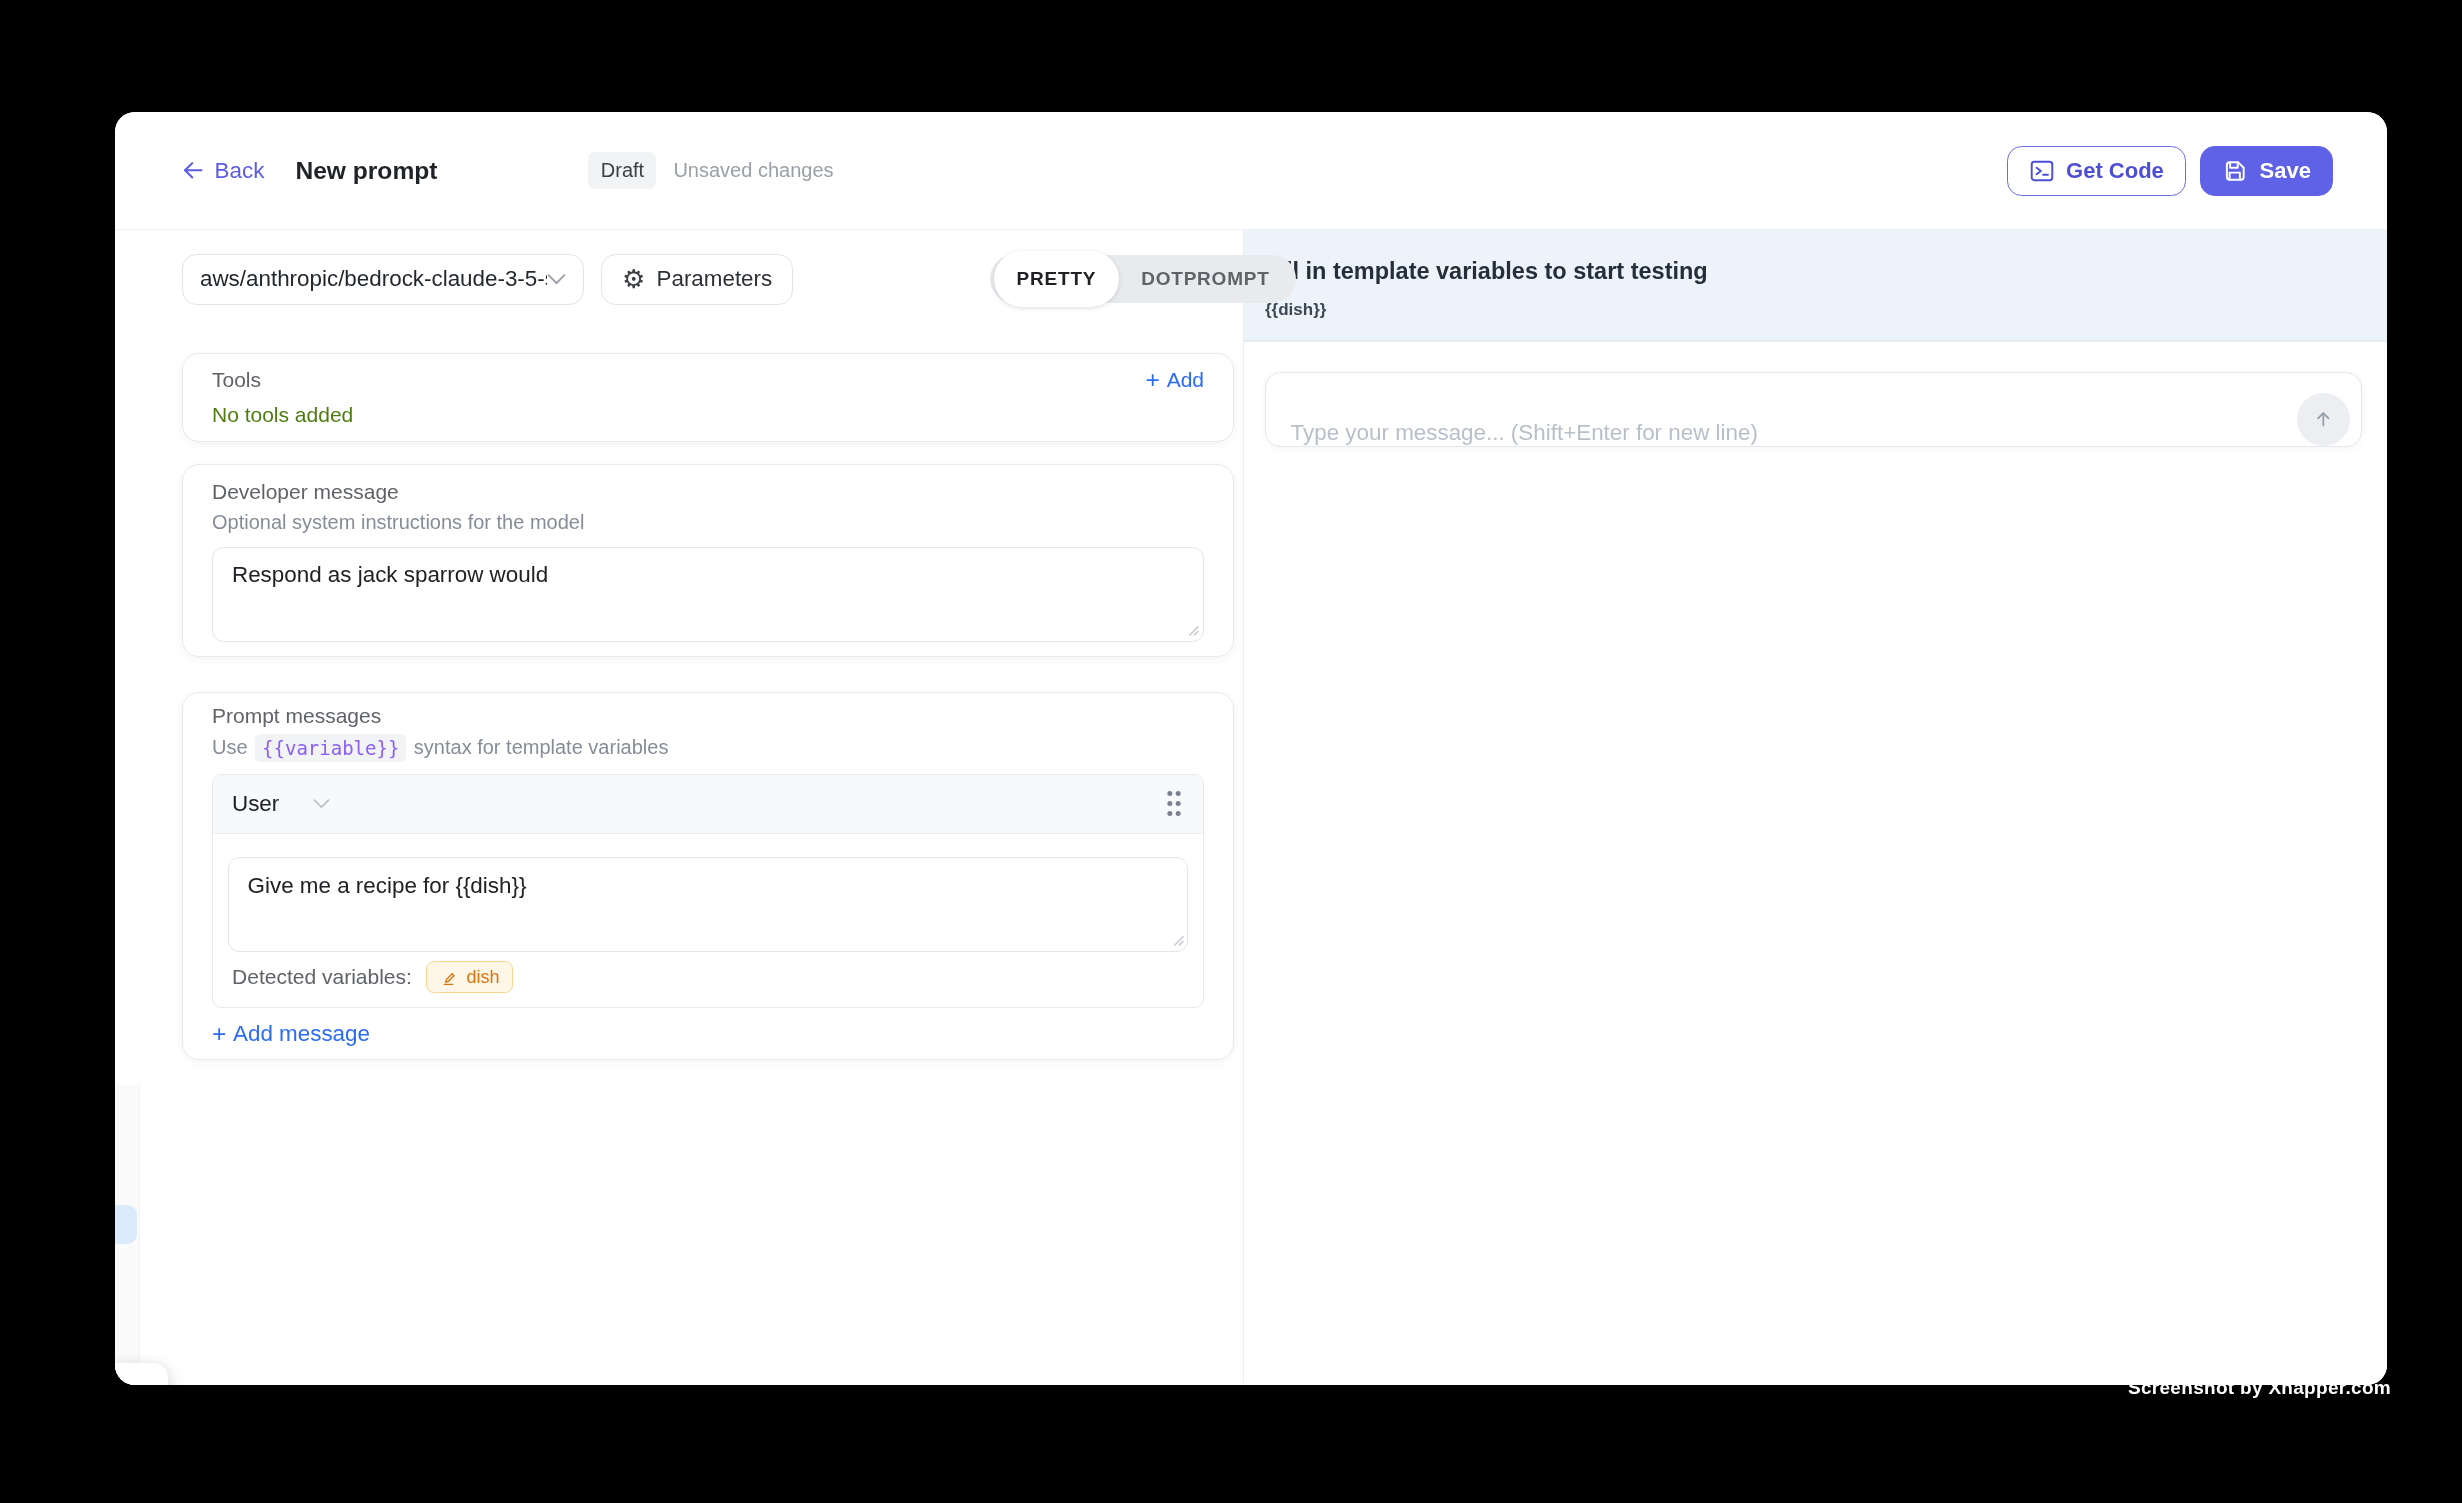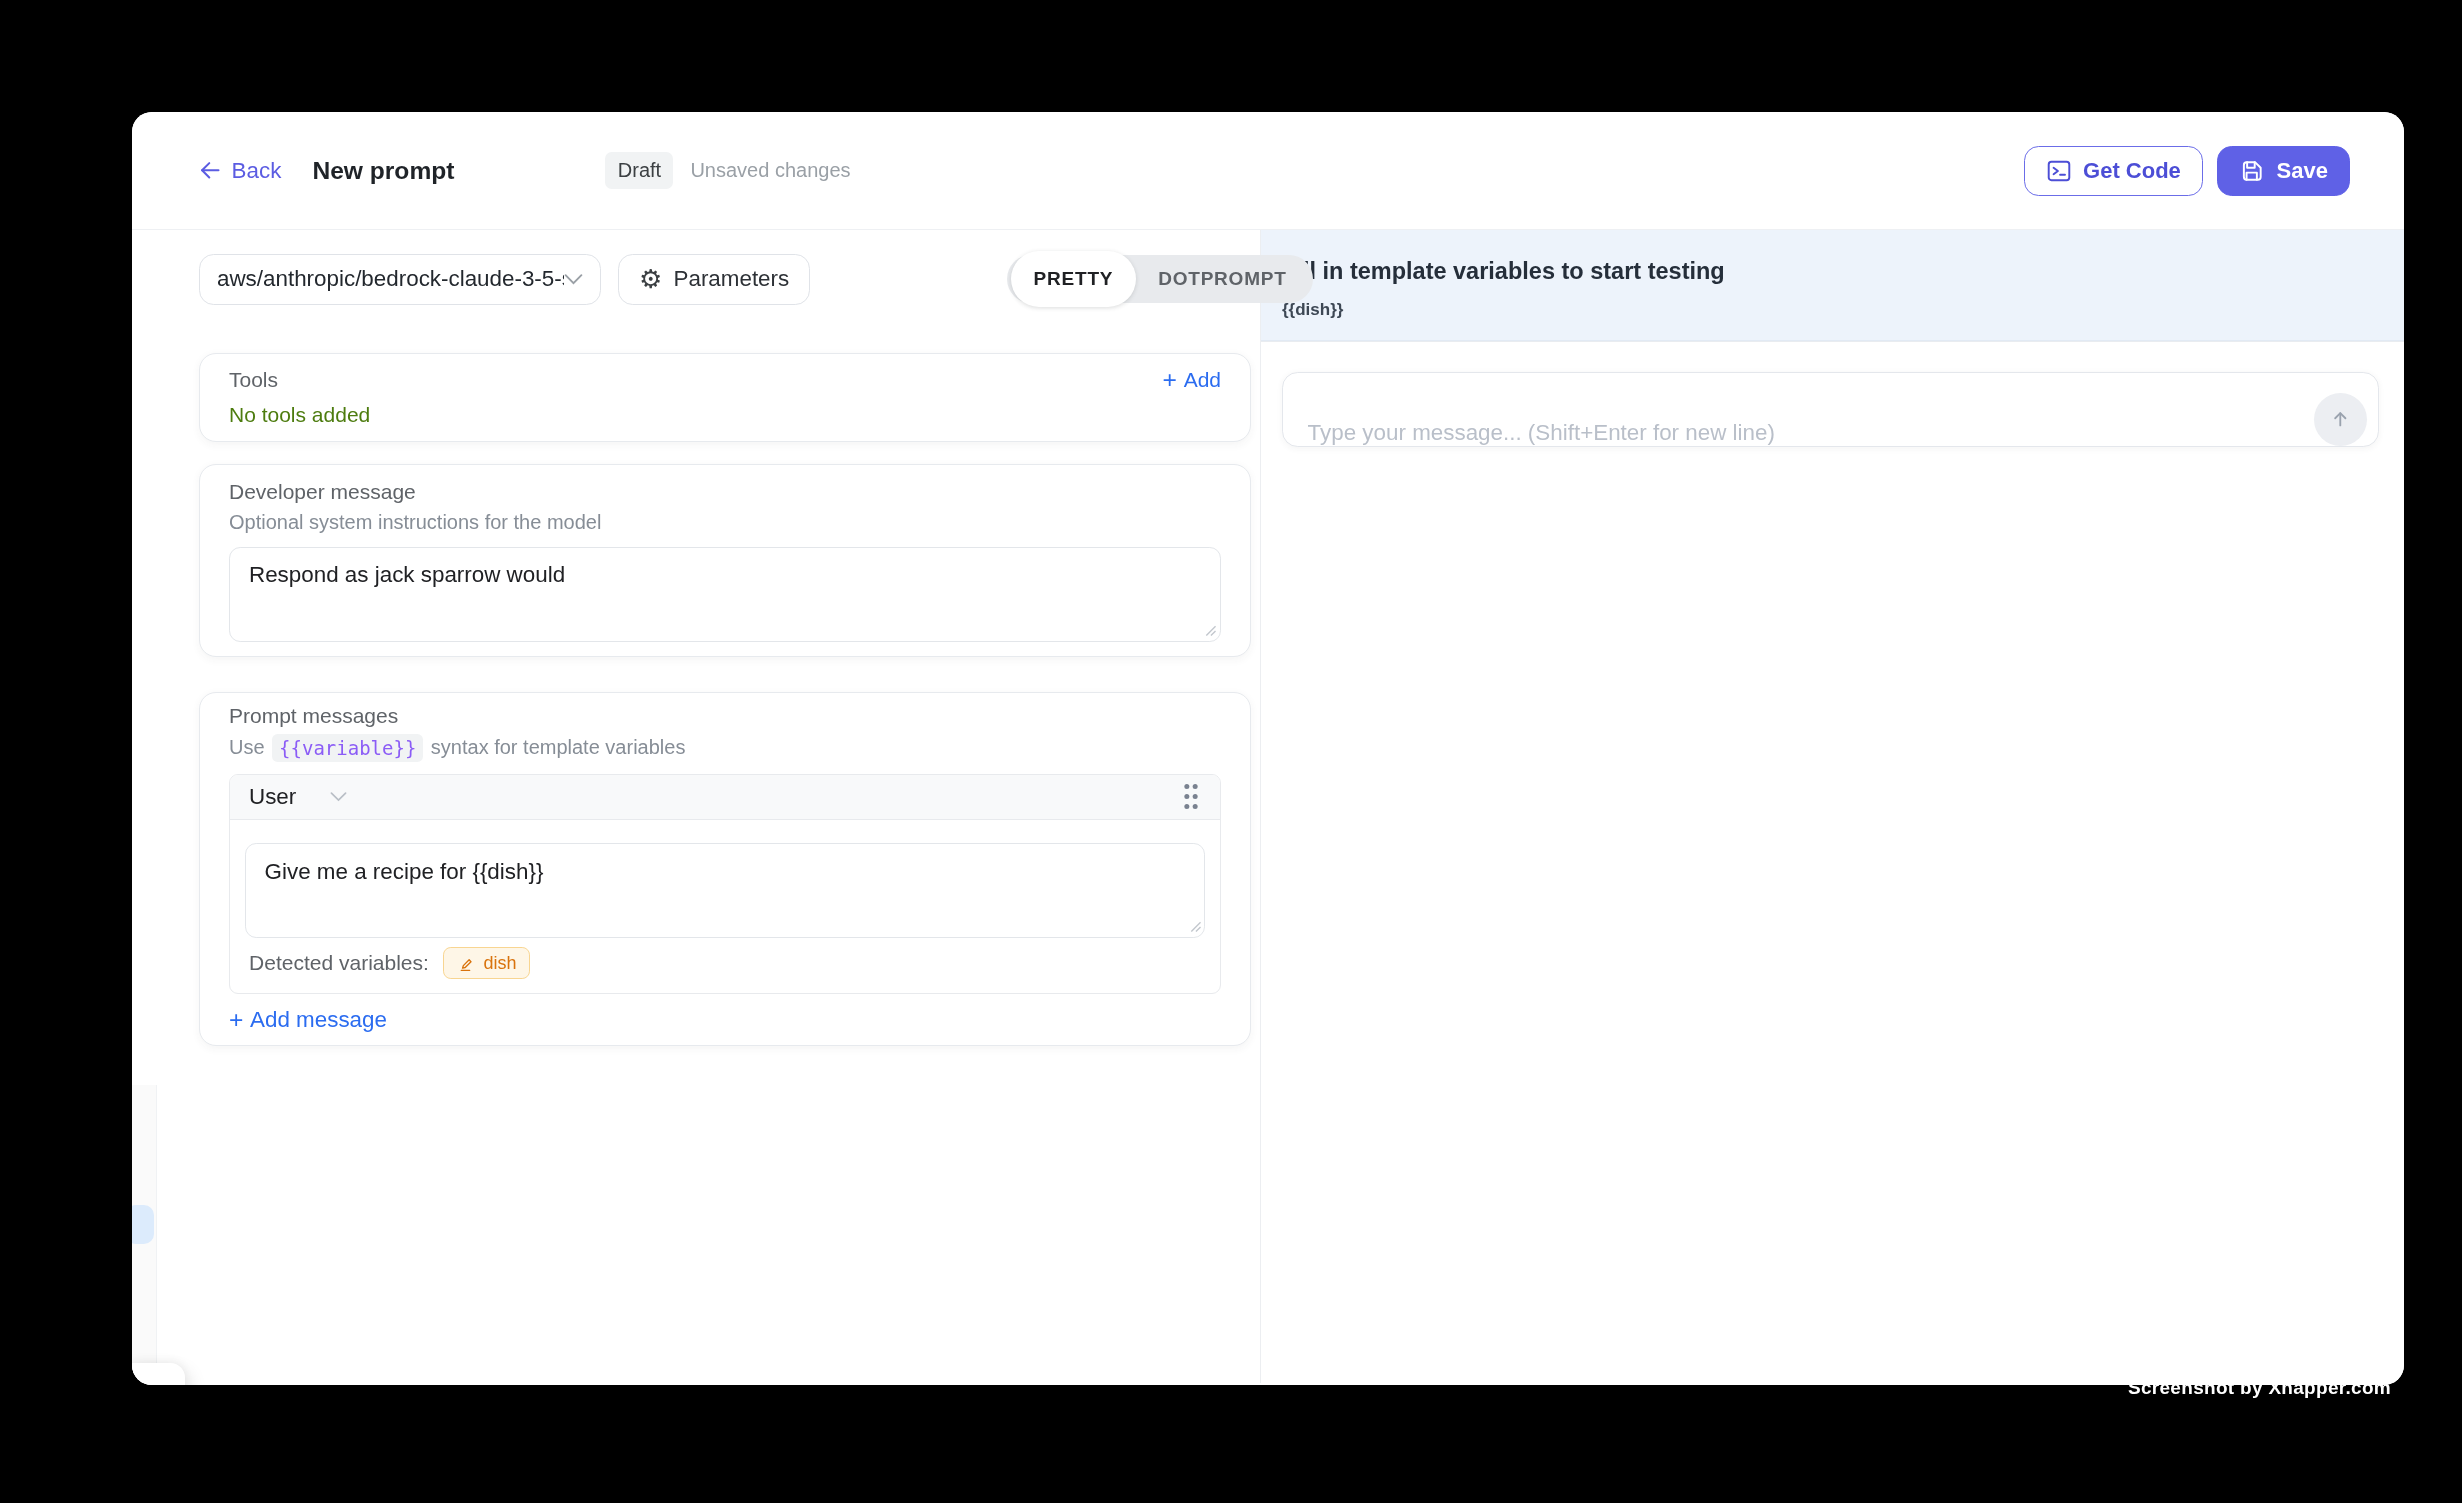--- a/index.html
+++ b/index.html
@@ -1,21 +1,21 @@
 <!DOCTYPE html>
 <html style="font-size:9px"><head>
 <meta charset="utf-8">
 <style>
   * { margin:0; padding:0; box-sizing:border-box; }
   html,body { width:2462px; height:1503px; background:#000; overflow:hidden;
               font-family:"Liberation Sans", sans-serif; }
 
   
   .window {
-    position:absolute; left:132px; top:112px; width:2272px; height:1273px;
+    position:absolute; left:115px; top:112px; width:2272px; height:1273px;
     background:#fff; border-radius:20px; overflow:hidden;
     box-shadow:0 28px 78px rgba(0,0,0,.65);
   }
   .watermark {
     position:absolute; right:71px; top:1377px; color:#fff;
     font-size:19px; font-weight:700; letter-spacing:0.3px;
   }
 
   
   .hdr {
@@ -77,21 +77,21 @@
                 font-family:"Liberation Sans", sans-serif; font-size:22.4px; color:#202124;
                 padding:14.6px 19px; outline:none; display:block; }
   .ta-dev { height:95px; }
   .grip { position:absolute; right:4.5px; bottom:5.6px; width:12.3px; height:12.3px; }
 
   .msg-card { margin-top:35px; padding:11.2px 29px 12.3px; }
   .hint { margin-top:5.6px; font-size:20px; color:#868d96; display:flex; align-items:center; gap:7.8px; }
   .code-chip { font-family:"DejaVu Sans Mono", monospace; font-size:19px; color:#8b5cf6;
                background:#f1f3f4; border-radius:5.6px; padding:3.4px 6.7px; }
   .msg-block { margin-top:11.2px; border:1.1px solid #e8eaed; border-radius:9px; overflow:hidden; }
-  .msg-head { height:45px; background:#f8f9fa; border-bottom:1.1px solid #e8eaed;
+  .msg-head { height:59px; background:#f8f9fa; border-bottom:1.1px solid #e8eaed;
               display:flex; align-items:center; padding:0 19px; }
   .role { font-size:22.4px; color:#202124; }
   .msg-head .chev { width:17px; height:11.2px; color:#b9bfc6; margin-left:34px; }
   .drag { margin-left:auto; width:20px; height:29px; color:#7a8290; cursor:grab; }
   .msg-body { padding:11.2px 14.6px 9px; }
   .ta-msg { height:95px; }
   .detected { display:flex; align-items:center; gap:14.6px; margin-top:9px; padding:0 4.5px 4.5px; }
   .detected-label { font-size:21px; color:#5f6368; }
   .var-chip { display:flex; align-items:center; gap:7.8px; background:#fef6e7;
               border:1.1px solid #f8d591; border-radius:7.8px; padding:4.5px 12.3px;

